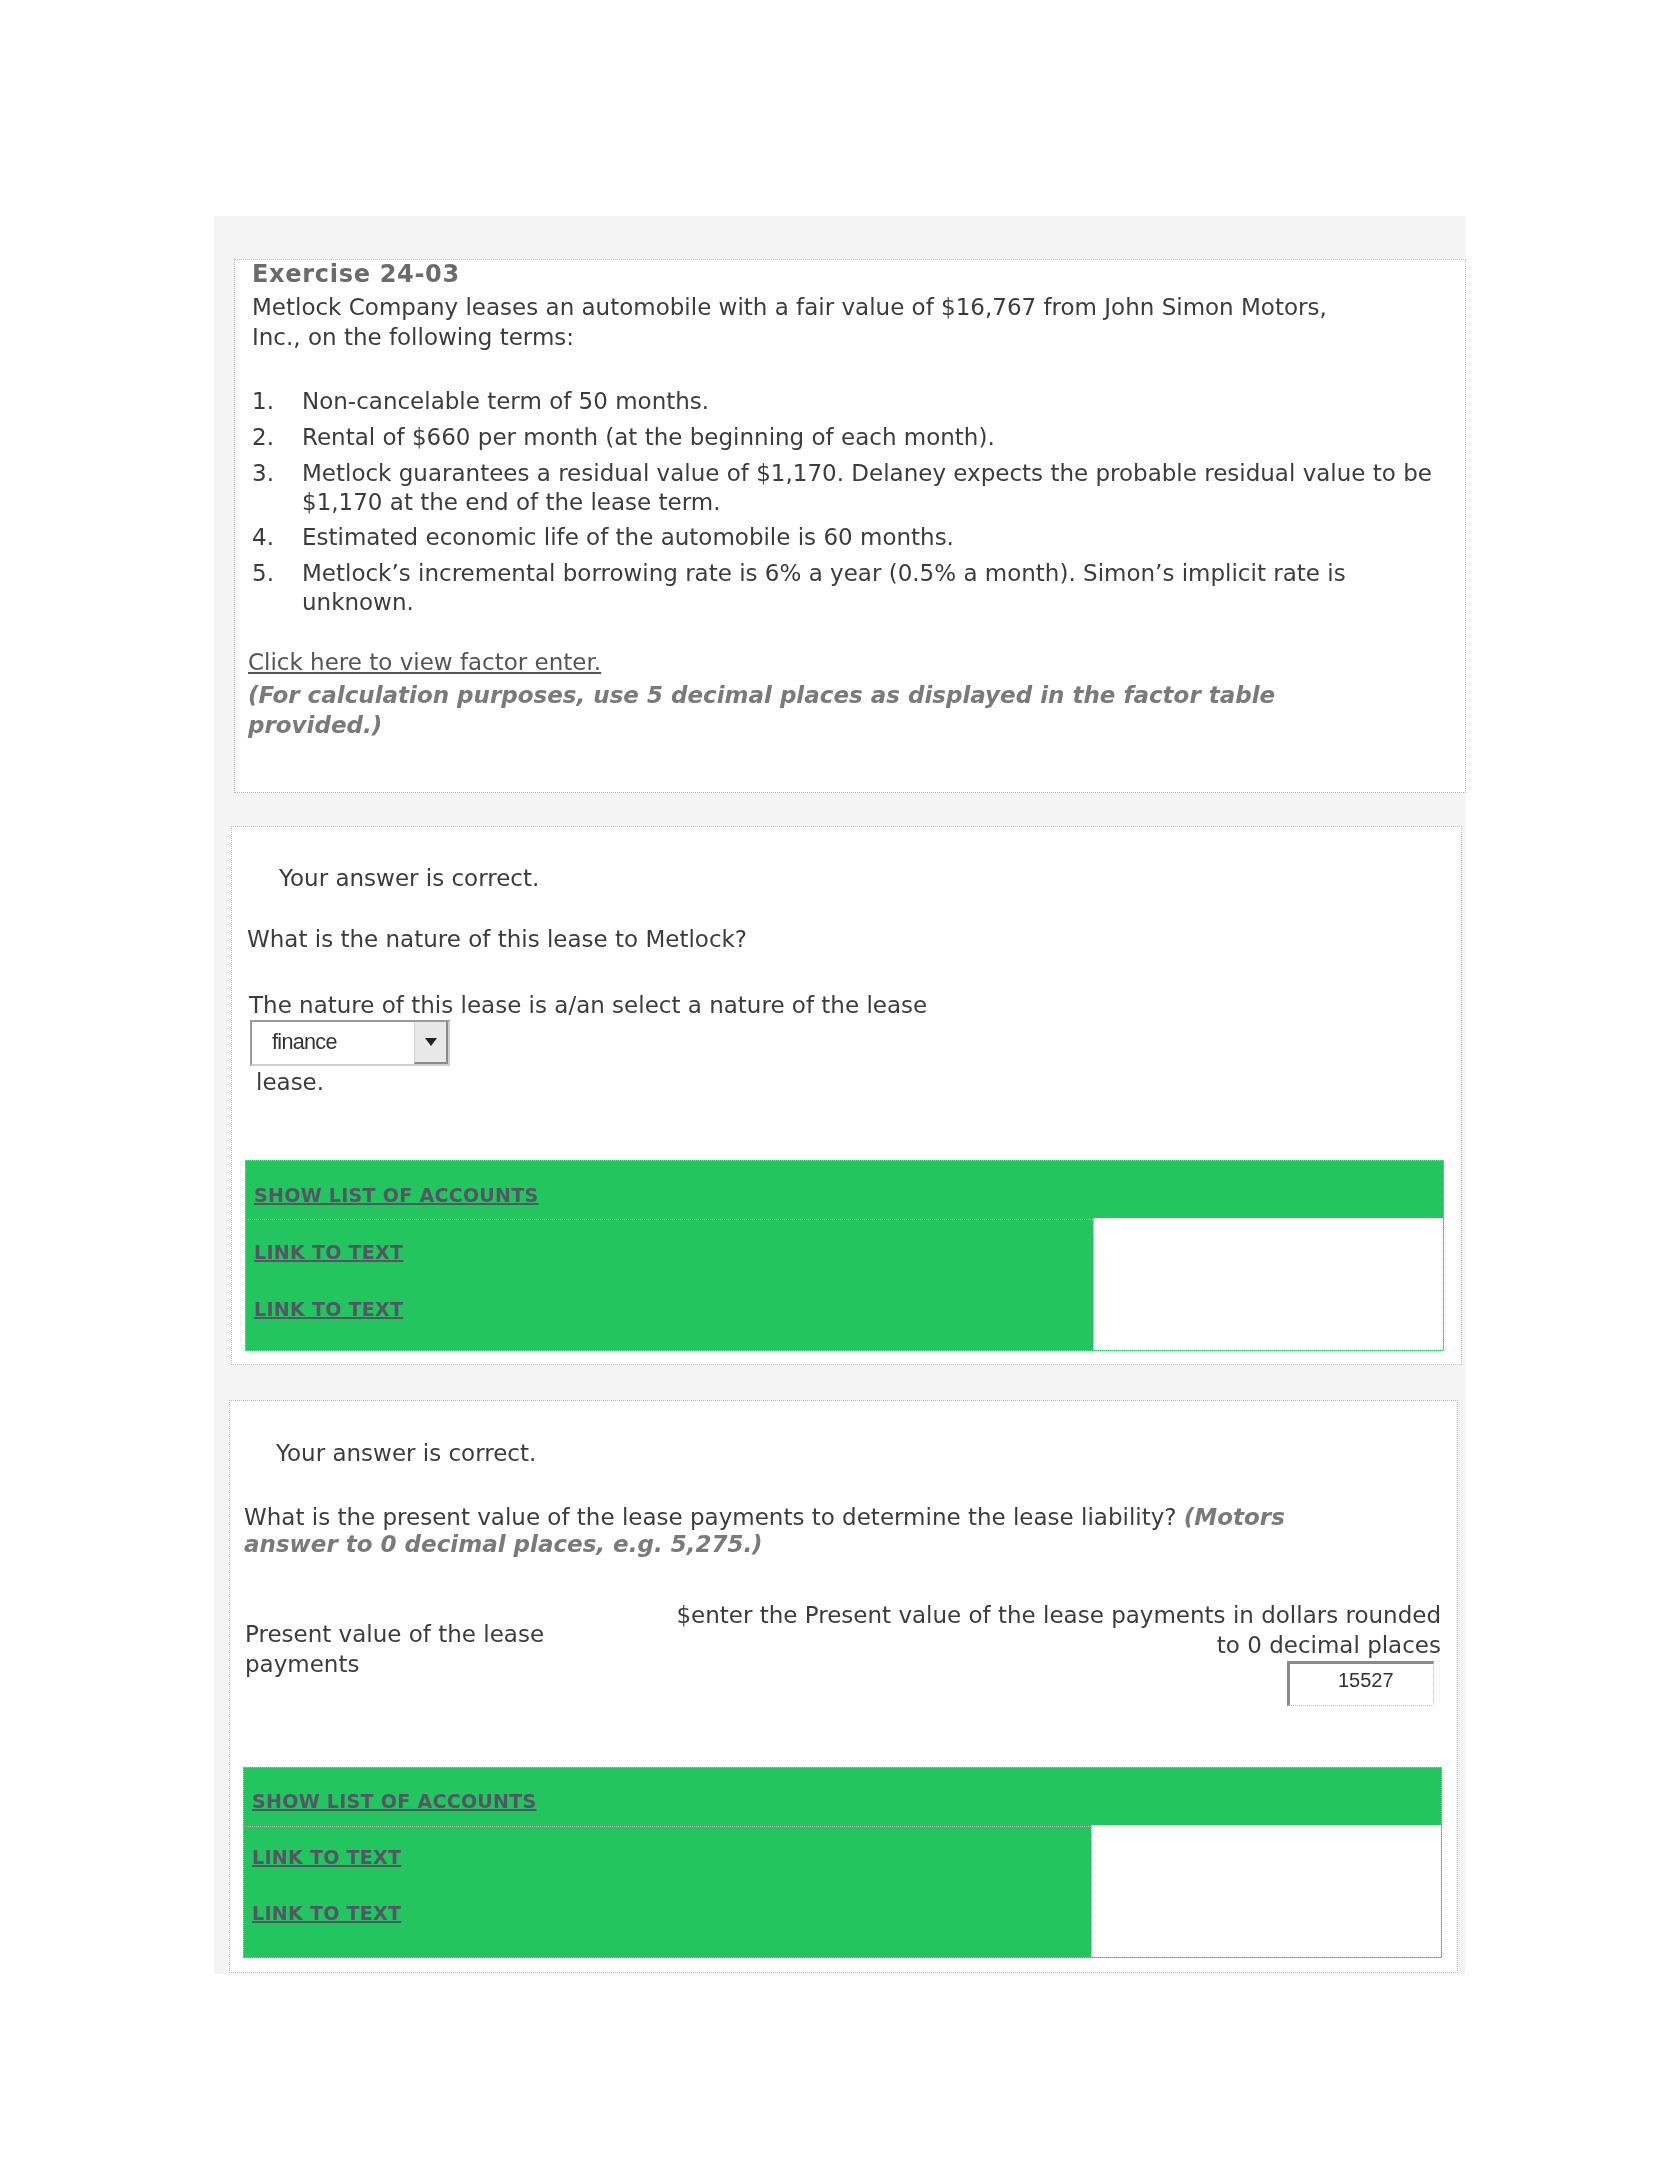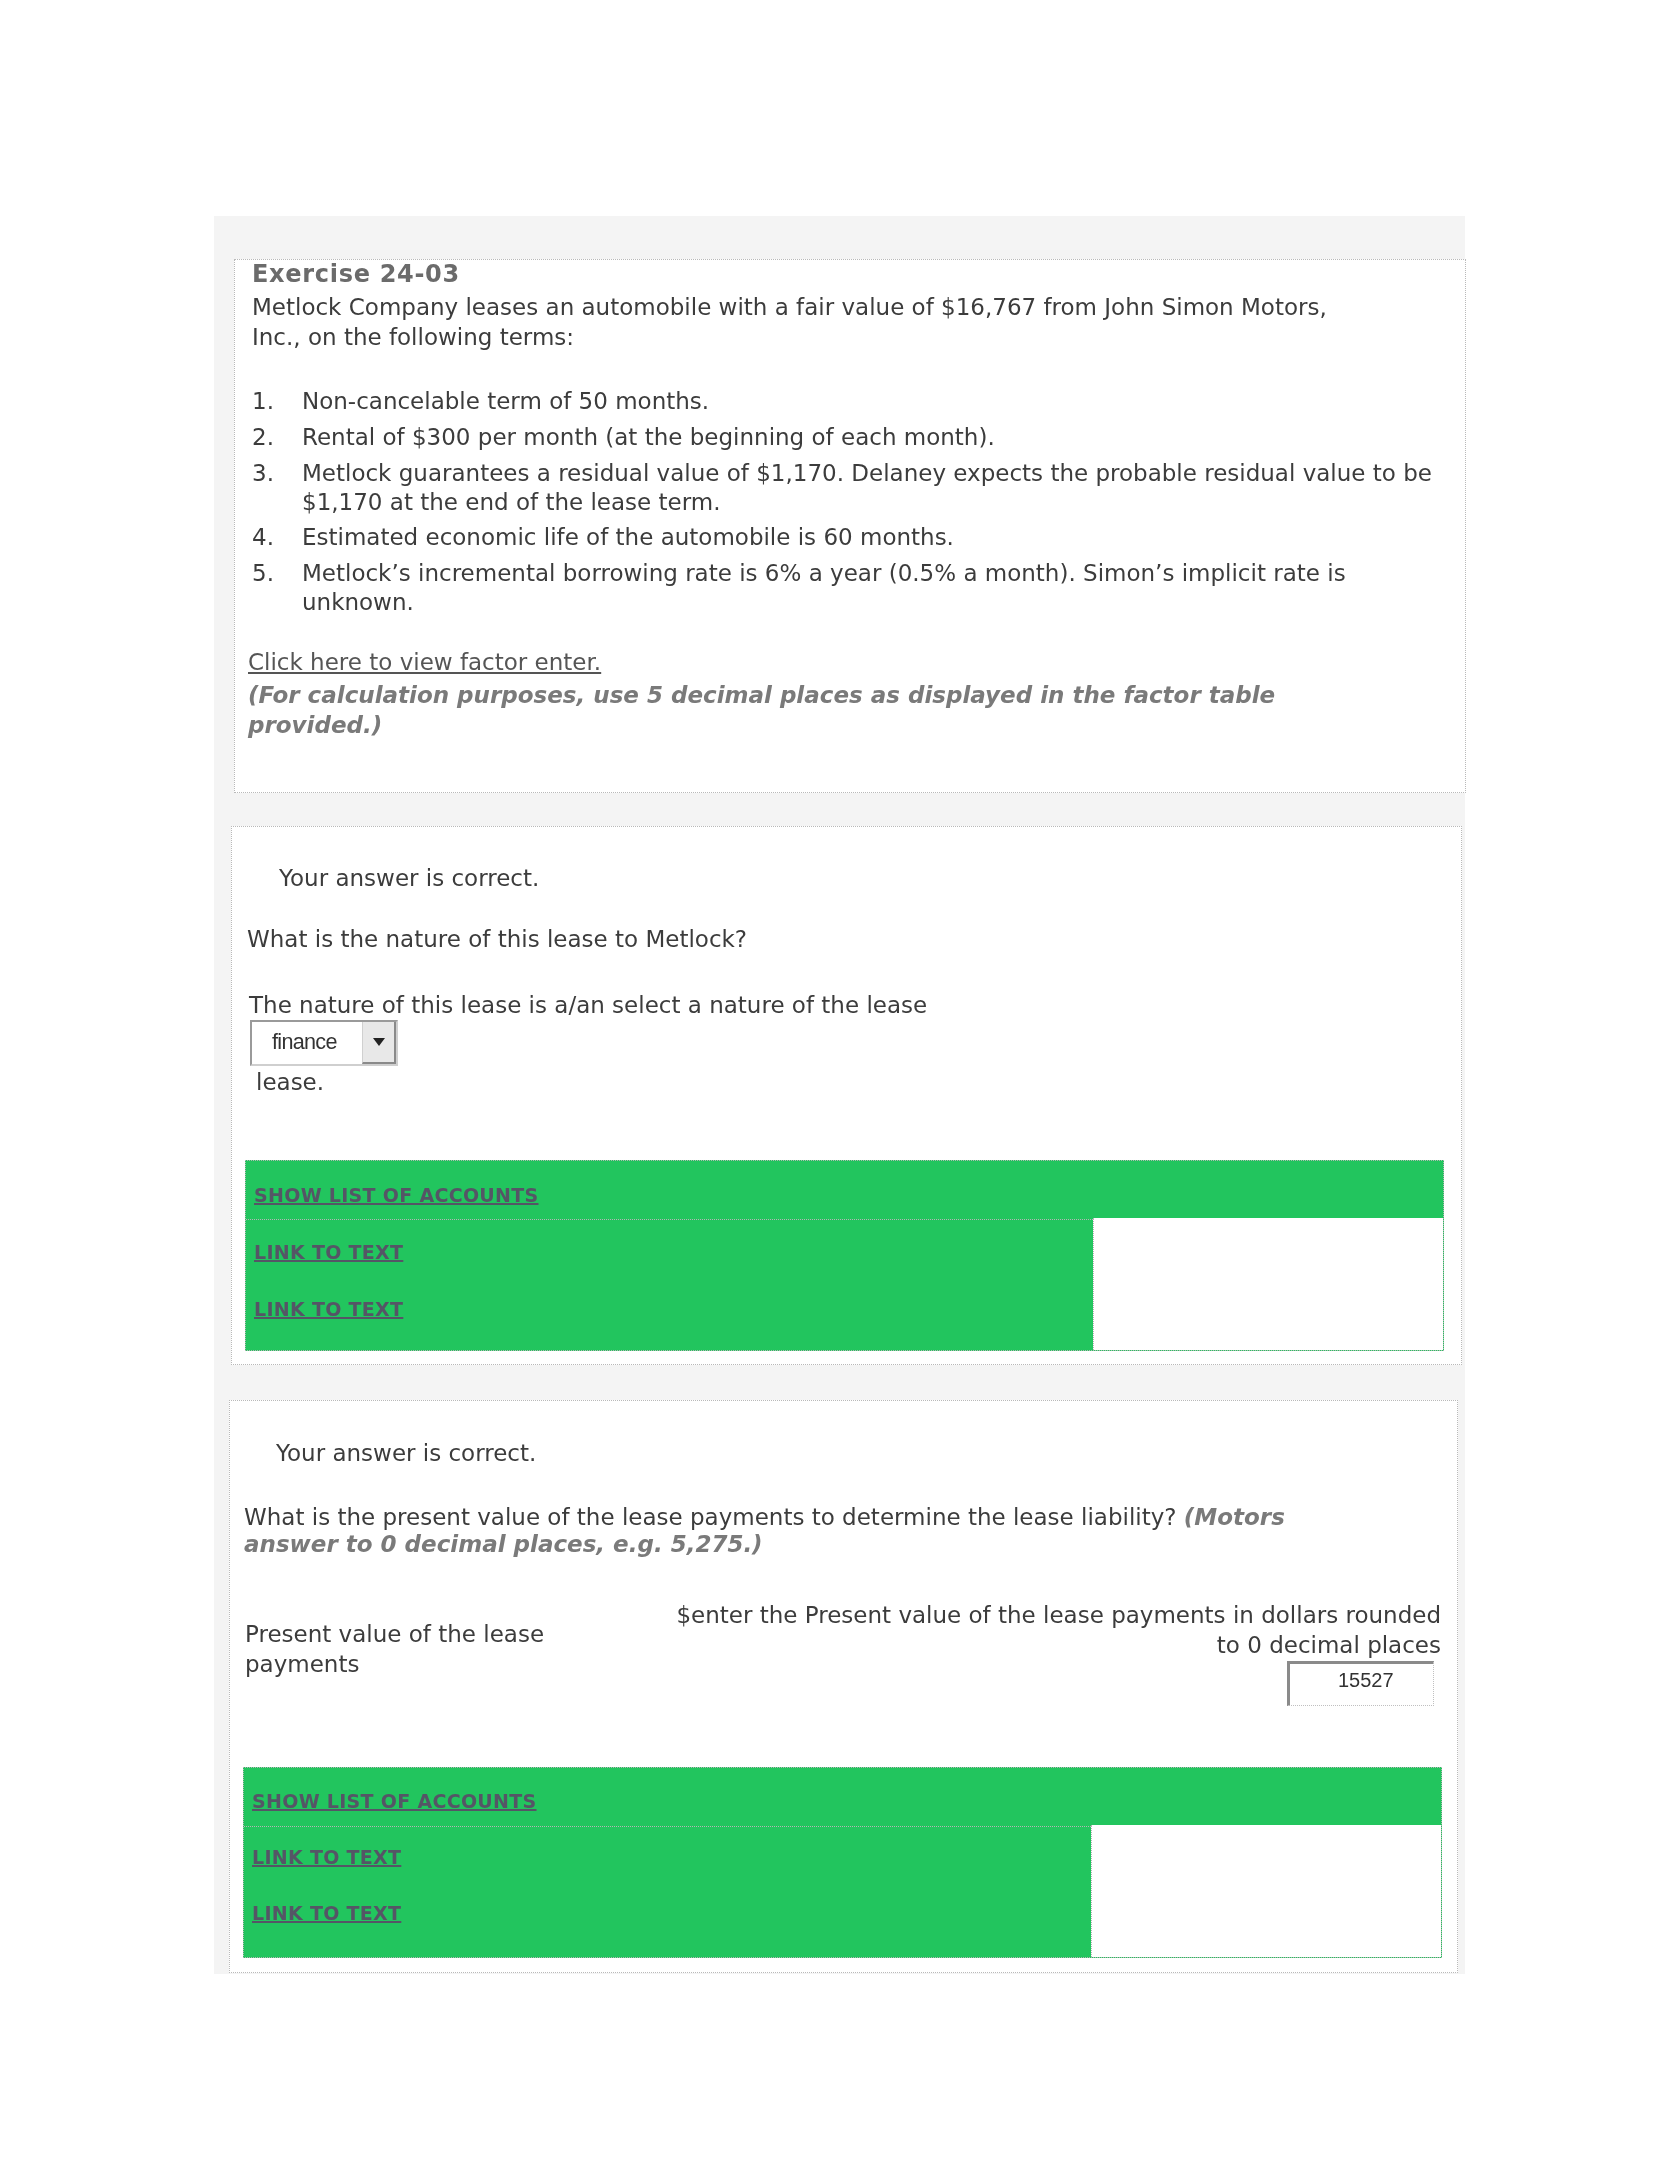--- a/index.html
+++ b/index.html
@@ -73,21 +73,21 @@
     }
     .note-italic {
       font-size: 23px;
       font-weight: bold;
       font-style: italic;
       color: #7a7a7a;
       line-height: 30px;
     }
     .select-box {
       position: absolute;
-      width: 148px;
+      width: 200px;
       height: 46px;
       border: 2px solid #9a9a9a;
       border-right-color: #cfcfcf;
       border-bottom-color: #cfcfcf;
       box-sizing: border-box;
       background: #fff;
       cursor: pointer;
     }
     .select-box .val {
       position: absolute;
@@ -173,21 +173,21 @@
 <div class="panel" id="panel-problem"></div>
 
 <div class="abs ex-title" style="left:252px; top:260px;">Exercise 24-03</div>
 <div class="abs body-text" style="left:252px; top:292px; width:1190px;">
   <div>Metlock Company leases an automobile with a fair value of $16,767 from John Simon Motors,</div>
   <div>Inc., on the following terms:</div>
 </div>
 
 <ol class="terms abs" style="left:252px; top:387px;">
   <li><span class="num">1.</span><span>Non-cancelable term of 50 months.</span></li>
-  <li><span class="num">2.</span><span>Rental of $300 per month (at the beginning of each month).</span></li>
+  <li><span class="num">2.</span><span>Rental of $660 per month (at the beginning of each month).</span></li>
   <li><span class="num">3.</span><span>Metlock guarantees a residual value of $1,170. Delaney expects the probable residual value to be $1,170 at the end of the lease term.</span></li>
   <li><span class="num">4.</span><span>Estimated economic life of the automobile is 60 months.</span></li>
   <li><span class="num">5.</span><span>Metlock’s incremental borrowing rate is 6% a year (0.5% a month). Simon’s implicit rate is unknown.</span></li>
 </ol>
 
 <div class="abs link-plain" style="left:248px; top:649px;">Click here to view factor enter.</div>
 <div class="abs note-italic" style="left:248px; top:680px; width:1116px;">(For calculation purposes, use 5 decimal places as displayed in the factor table provided.)</div>
 
 <div class="panel" id="panel-q1"></div>
 

